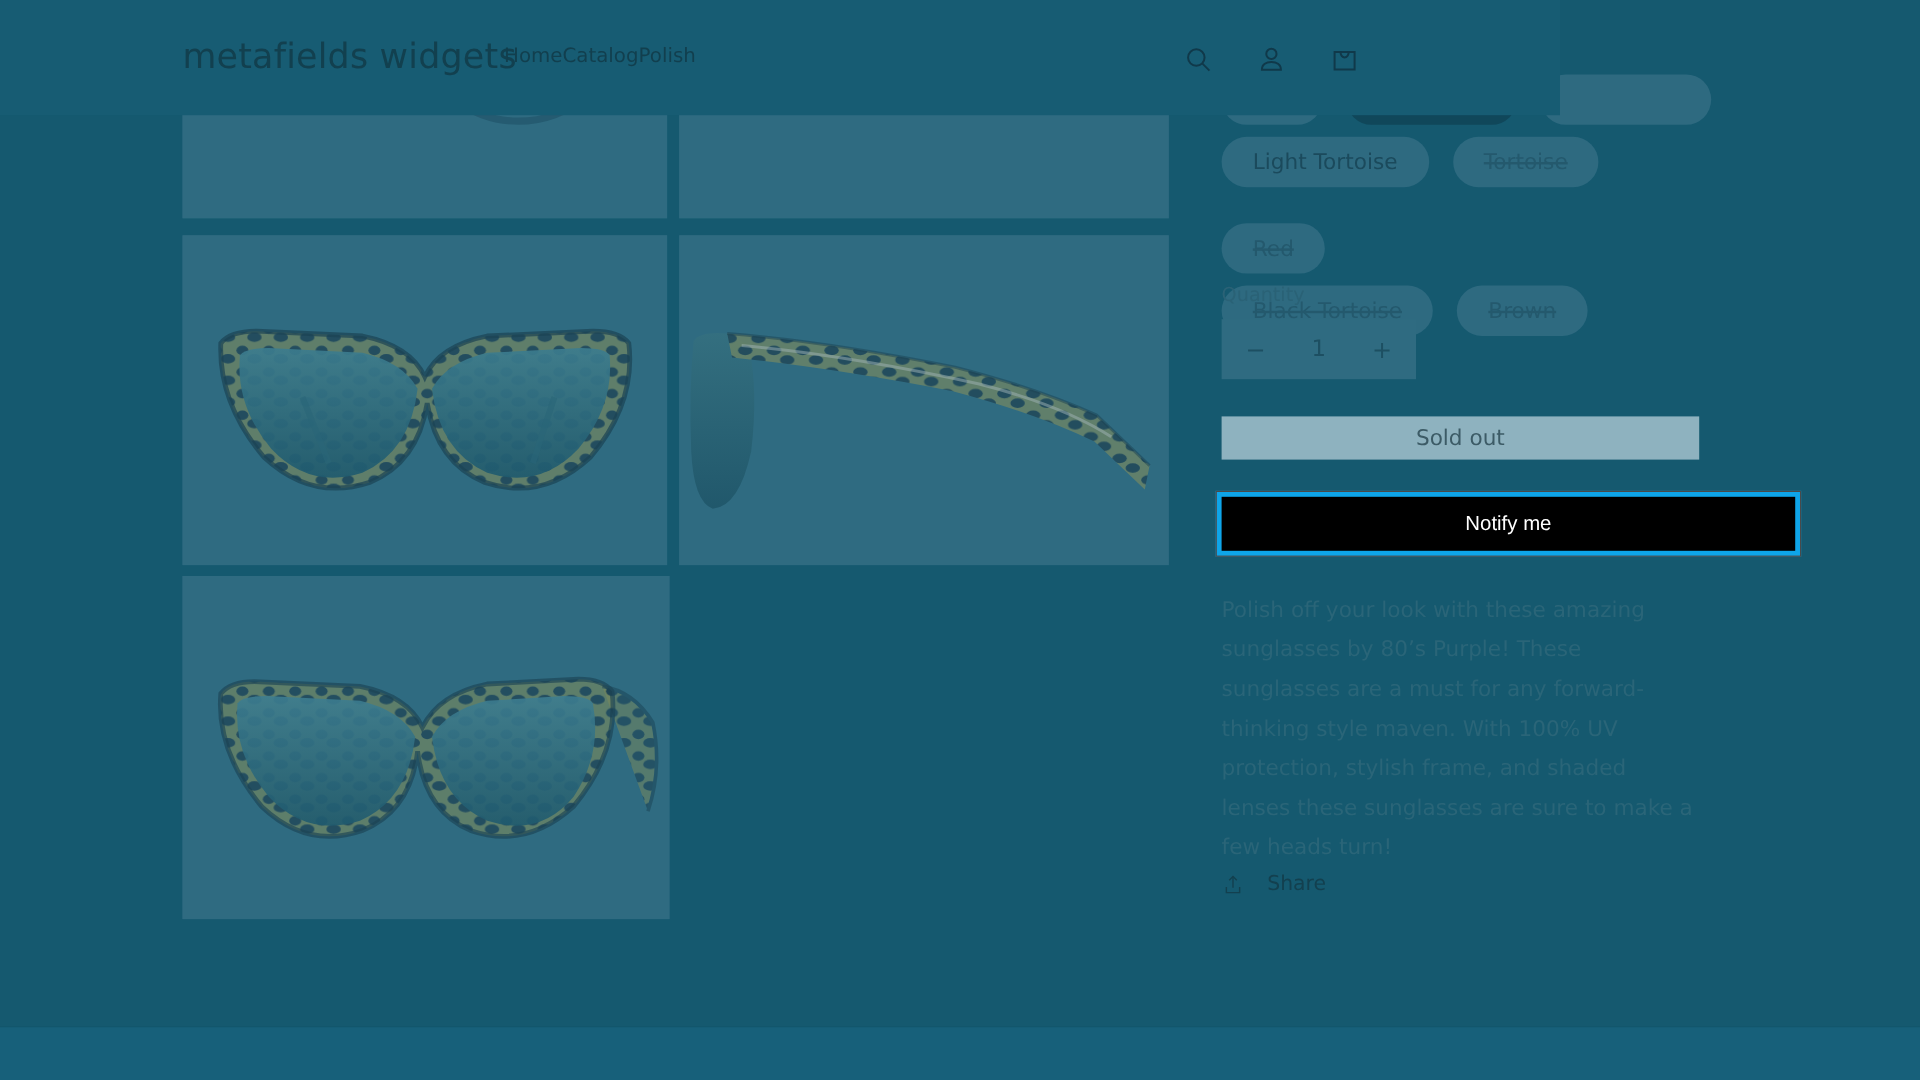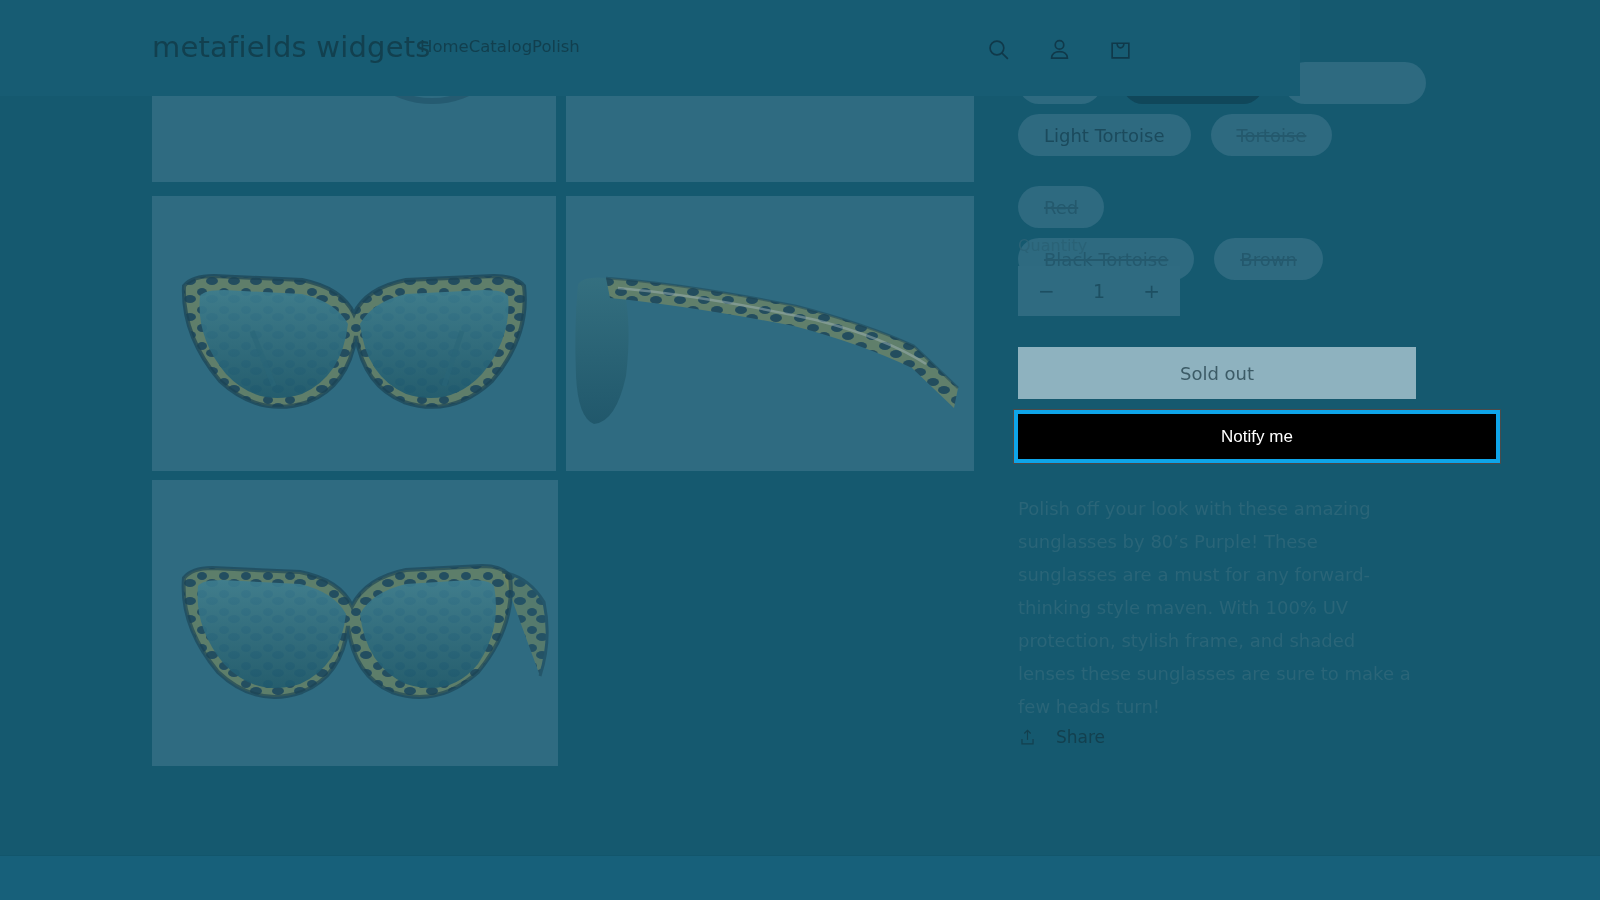--- a/index.html
+++ b/index.html
@@ -76,21 +76,21 @@
     width: 162px; height: 50px;
     background: #2f6b81;
     display: flex; align-items: center; justify-content: space-between;
     padding: 0 20px;
   }
   .qty-box span { font-size: 20px; color: #1d4f62; font-family: "DejaVu Sans", sans-serif; }
   .qty-box .val { font-size: 19px; color: #1d4f62; }
 
   .btn-soldout {
     position: absolute; left: 0; top: 347px;
-    width: 398px; height: 52px;
+    width: 398px; height: 36px;
     background: #8eb2bf;
     display: flex; align-items: center; justify-content: center;
     font-size: 18px; color: #3c5b66;
     font-family: "DejaVu Sans", sans-serif;
   }
   .btn-notify-wrap {
     position: absolute; left: -5px; top: 409px;
     width: 488px; height: 55px;
     border: 1px solid #4a4a4a;
     background: #0ea5e9;

